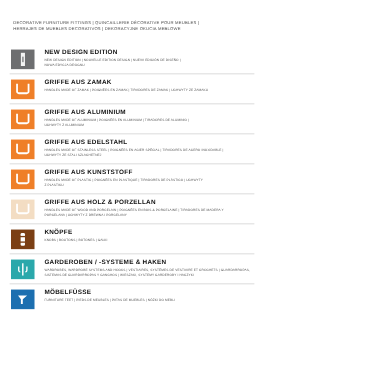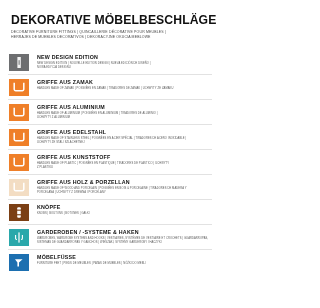--- a/index.html
+++ b/index.html
@@ -103,21 +103,20 @@
     text-transform: uppercase;
   }
   .section-sub div { white-space: nowrap; }
 </style>
 </head>
 <body>
 
 <div class="page">
 
   <div class="header">
-    <div class="header-title">DEKORATIVE MÖBELBESCHLÄGE</div>
     <div class="header-sub">
       <div>DECORATIVE FURNITURE FITTINGS | QUINCAILLERIE DÉCORATIVE POUR MEUBLES |</div>
       <div>HERRAJES DE MUEBLES DECORATIVOS | DEKORACYJNE OKUCIA MEBLOWE</div>
     </div>
   </div>
 
   <div class="sections">
 
     <div class="section-row">
       <div class="tile">

